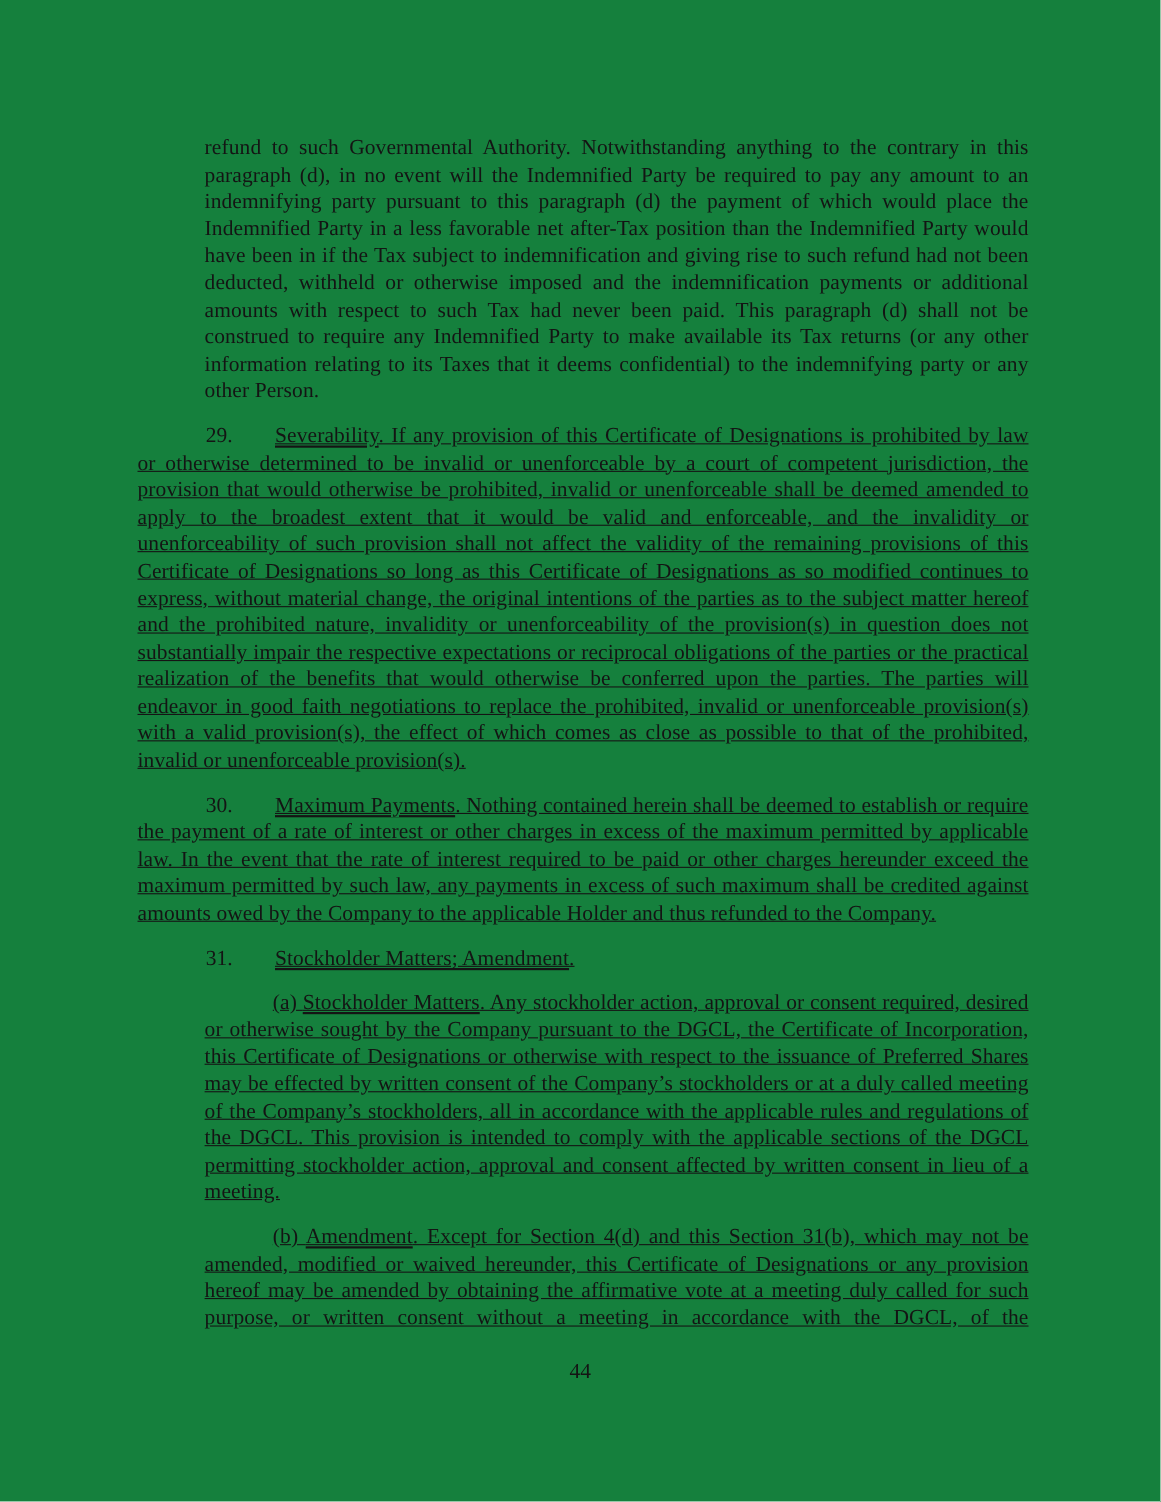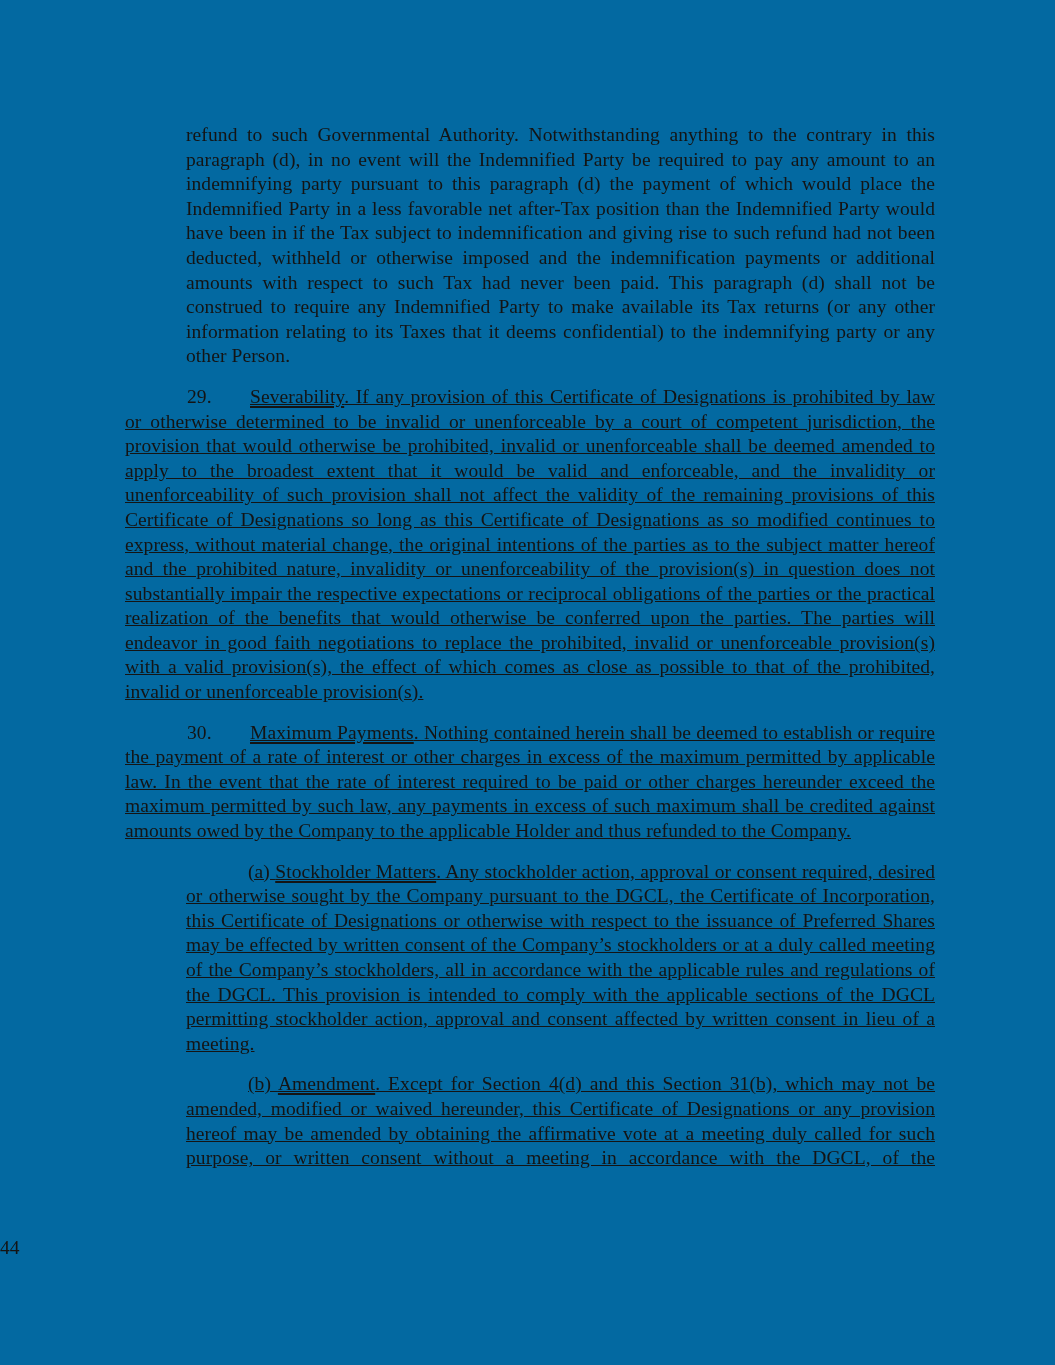--- a/index.html
+++ b/index.html
@@ -4,21 +4,21 @@
 <style>
   html, body {
     margin: 0;
     padding: 0;
     background: #ffffff;
   }
   .page {
     position: relative;
     width: 1055px;
     height: 1365px;
-    background: #0369a1;
+    background: #15803d;
     color: #141414;
     font-family: "Liberation Serif", "DejaVu Serif", serif;
     overflow: hidden;
   }
   .content {
     position: absolute;
     top: 0;
     left: 125px;
     width: 810px;
     padding-top: 123px;
@@ -54,36 +54,38 @@
   }
   
   .justify-last {
     text-align-last: justify;
   }
   .footer {
     position: absolute;
     top: 1236px;
     left: 0;
     width: 100%;
+    text-align: center;
     font-size: 19.5px;
     line-height: 24.6px;
   }
 </style>
 </head>
 <body>
 
 <div class="page">
   <div class="content">
 
     <p class="para block-indent">refund to such Governmental Authority.  Notwithstanding anything to the contrary in this paragraph (d), in no event will the Indemnified Party be required to pay any amount to an indemnifying party pursuant to this paragraph (d) the payment of which would place the Indemnified Party in a less favorable net after-Tax position than the Indemnified Party would have been in if the Tax subject to indemnification and giving rise to such refund had not been deducted, withheld or otherwise imposed and the indemnification payments or additional amounts with respect to such Tax had never been paid.  This paragraph (d) shall not be construed to require any Indemnified Party to make available its Tax returns (or any other information relating to its Taxes that it deems confidential) to the indemnifying party or any other Person.</p>
 
     <p class="para first-indent"><span class="num">29.</span><span class="heading-underline">Severability</span><span>.  If any provision of this Certificate of Designations is prohibited by law or otherwise determined to be invalid or unenforceable by a court of competent jurisdiction, the provision that would otherwise be prohibited, invalid or unenforceable shall be deemed amended to apply to the broadest extent that it would be valid and enforceable, and the invalidity or unenforceability of such provision shall not affect the validity of the remaining provisions of this Certificate of Designations so long as this Certificate of Designations as so modified continues to express, without material change, the original intentions of the parties as to the subject matter hereof and the prohibited nature, invalidity or unenforceability of the provision(s) in question does not substantially impair the respective expectations or reciprocal obligations of the parties or the practical realization of the benefits that would otherwise be conferred upon the parties.  The parties will endeavor in good faith negotiations to replace the prohibited, invalid or unenforceable provision(s) with a valid provision(s), the effect of which comes as close as possible to that of the prohibited, invalid or unenforceable provision(s).</span></p>
 
     <p class="para first-indent"><span class="num">30.</span><span class="heading-underline">Maximum Payments</span><span>.  Nothing contained herein shall be deemed to establish or require the payment of a rate of interest or other charges in excess of the maximum permitted by applicable law.  In the event that the rate of interest required to be paid or other charges hereunder exceed the maximum permitted by such law, any payments in excess of such maximum shall be credited against amounts owed by the Company to the applicable Holder and thus refunded to the Company.</span></p>
 
+    <p class="para first-indent"><span class="num">31.</span><span class="heading-underline">Stockholder Matters; Amendment</span><span>.</span></p>
 
     <p class="para block-indent first-indent"><span>(a) </span><span class="heading-underline">Stockholder Matters</span><span>.  Any stockholder action, approval or consent required, desired or otherwise sought by the Company pursuant to the DGCL, the Certificate of Incorporation, this Certificate of Designations or otherwise with respect to the issuance of Preferred Shares may be effected by written consent of the Company’s stockholders or at a duly called meeting of the Company’s stockholders, all in accordance with the applicable rules and regulations of the DGCL.  This provision is intended to comply with the applicable sections of the DGCL permitting stockholder action, approval and consent affected by written consent in lieu of a meeting.</span></p>
 
     <p class="para block-indent first-indent justify-last"><span>(b) </span><span class="heading-underline">Amendment</span><span>.  Except for Section 4(d) and this Section 31(b), which may not be amended, modified or waived hereunder, this Certificate of Designations or any provision hereof may be amended by obtaining the affirmative vote at a meeting duly called for such purpose, or written consent without a meeting in accordance with the DGCL, of the</span></p>
 
   </div>
 
   <div class="footer">44</div>
 </div>
 

